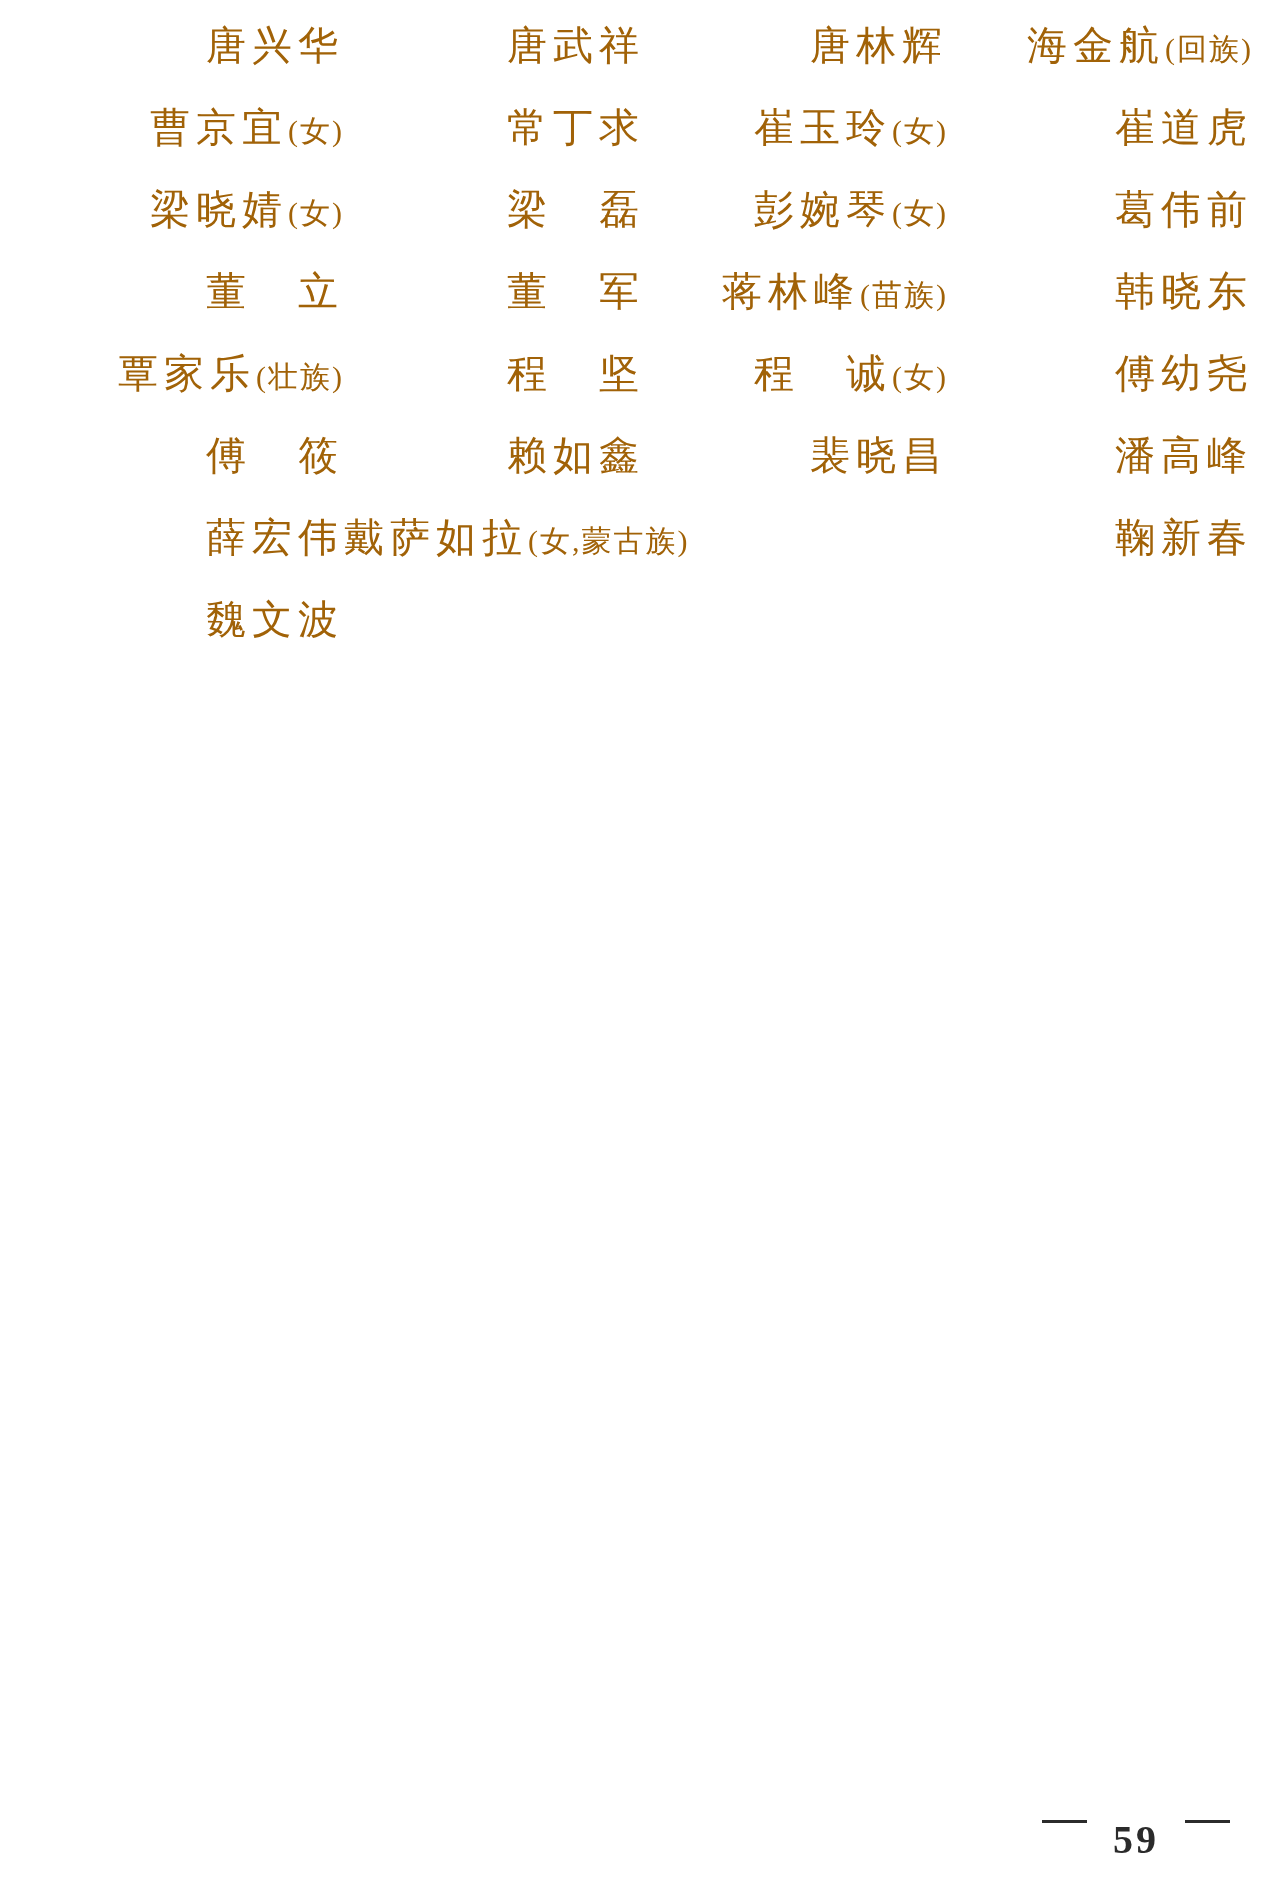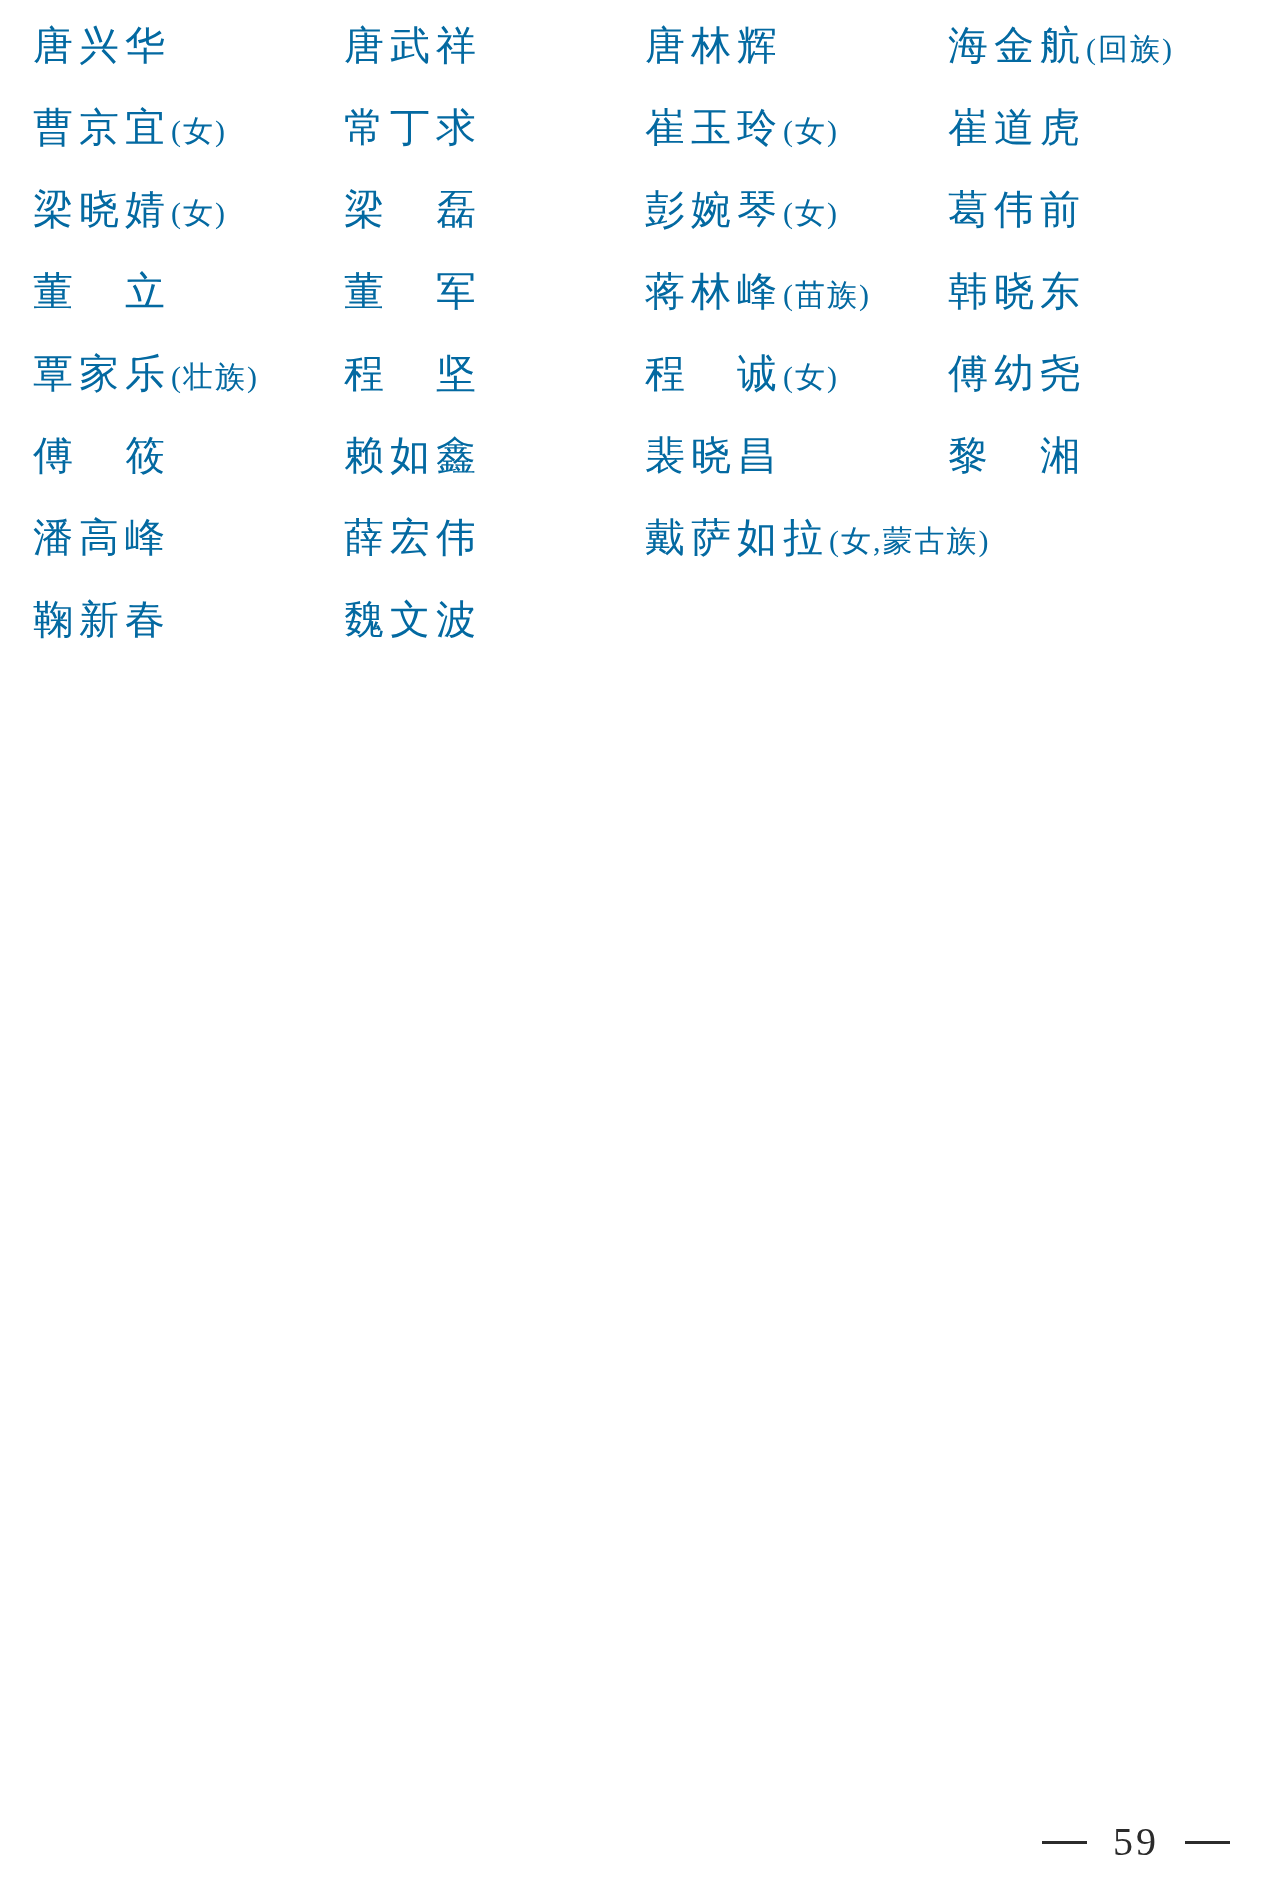--- a/index.html
+++ b/index.html
@@ -23,33 +23,34 @@
     display: grid;
     grid-template-columns: 311px 301px 303px 1fr;
     grid-auto-rows: 82px;
   }
   .cell {
     padding-top: 20px;
     font-size: 40px;
     line-height: 1;
     letter-spacing: 6px;
     white-space: nowrap;
-    color: #0369a1;
+    color: #a16207;
+    text-align: right;
   }
   .cell .note {
     font-size: 30px;
     letter-spacing: 2px;
   }
   .footer {
     position: absolute;
     top: 1820px;
     right: 47px;
     display: flex;
-    align-items: center;
     height: 44px;
+    font-weight: bold;
   }
   .dash {
     display: inline-block;
     width: 45px;
     height: 3px;
     background: #2b2b2b;
   }
   .pagenum {
     font-size: 40px;
     line-height: 1;
@@ -87,21 +88,20 @@
     <div class="cell"><span>韩晓东</span><span class="note"></span></div>
     <div class="cell"><span>覃家乐</span><span class="note">(壮族)</span></div>
     <div class="cell"><span>程　坚</span><span class="note"></span></div>
 
     <div class="cell"><span>程　诚</span><span class="note">(女)</span></div>
     <div class="cell"><span>傅幼尧</span><span class="note"></span></div>
     <div class="cell"><span>傅　筱</span><span class="note"></span></div>
     <div class="cell"><span>赖如鑫</span><span class="note"></span></div>
 
     <div class="cell"><span>裴晓昌</span><span class="note"></span></div>
-    <div class="cell"><span>黎　湘</span><span class="note"></span></div>
     <div class="cell"><span>潘高峰</span><span class="note"></span></div>
 
     <div class="cell"><span>薛宏伟</span><span class="note"></span></div>
     <div class="cell"><span>戴萨如拉</span><span class="note">(女,蒙古族)</span></div>
     <div class="cell"><span></span><span class="note"></span></div>
     <div class="cell"><span>鞠新春</span><span class="note"></span></div>
 
     <div class="cell"><span>魏文波</span><span class="note"></span></div>
     <div class="cell"><span></span><span class="note"></span></div>
     <div class="cell"><span></span><span class="note"></span></div>

